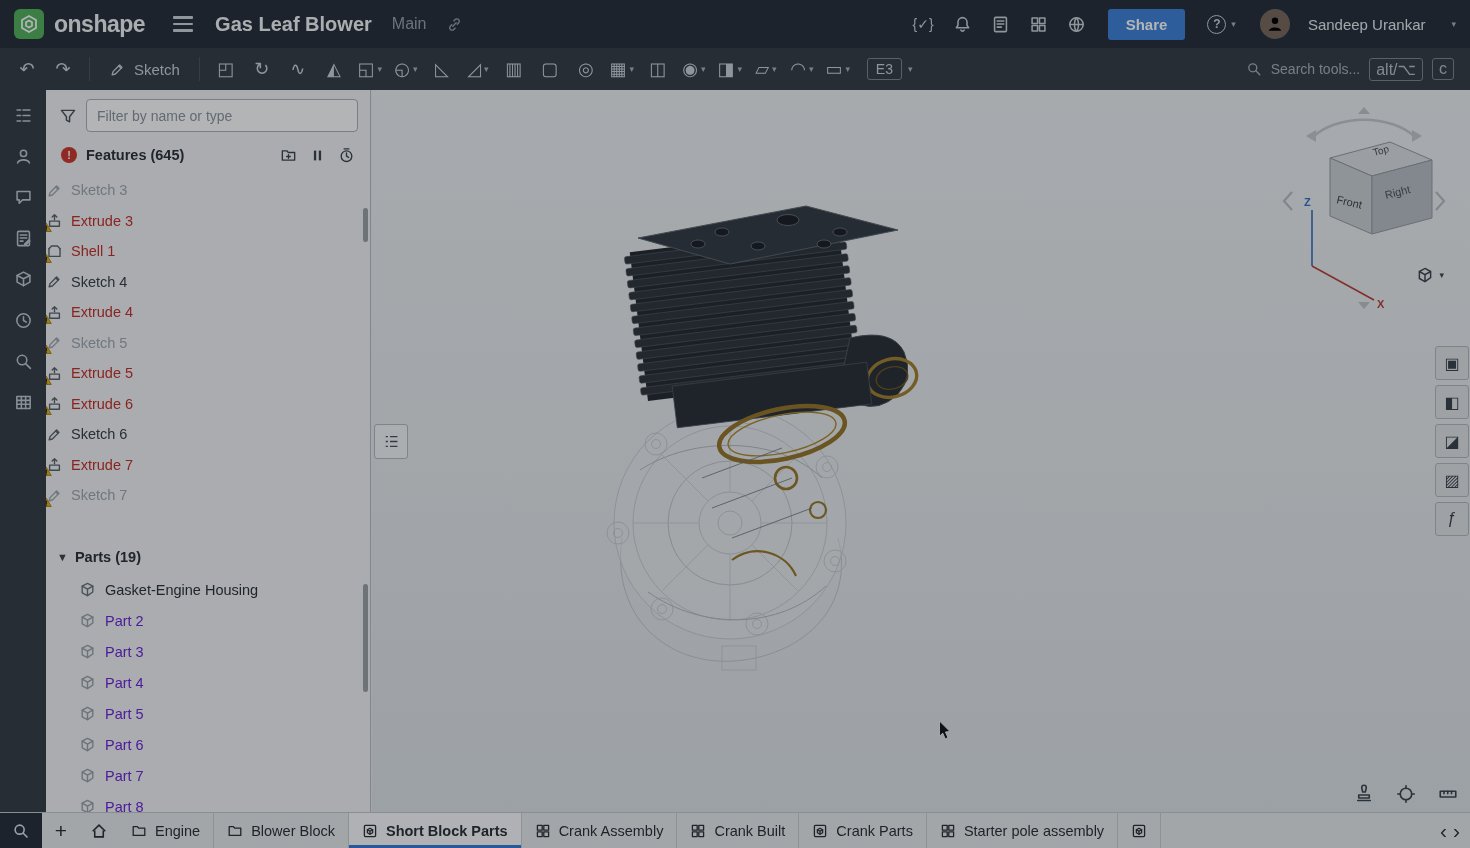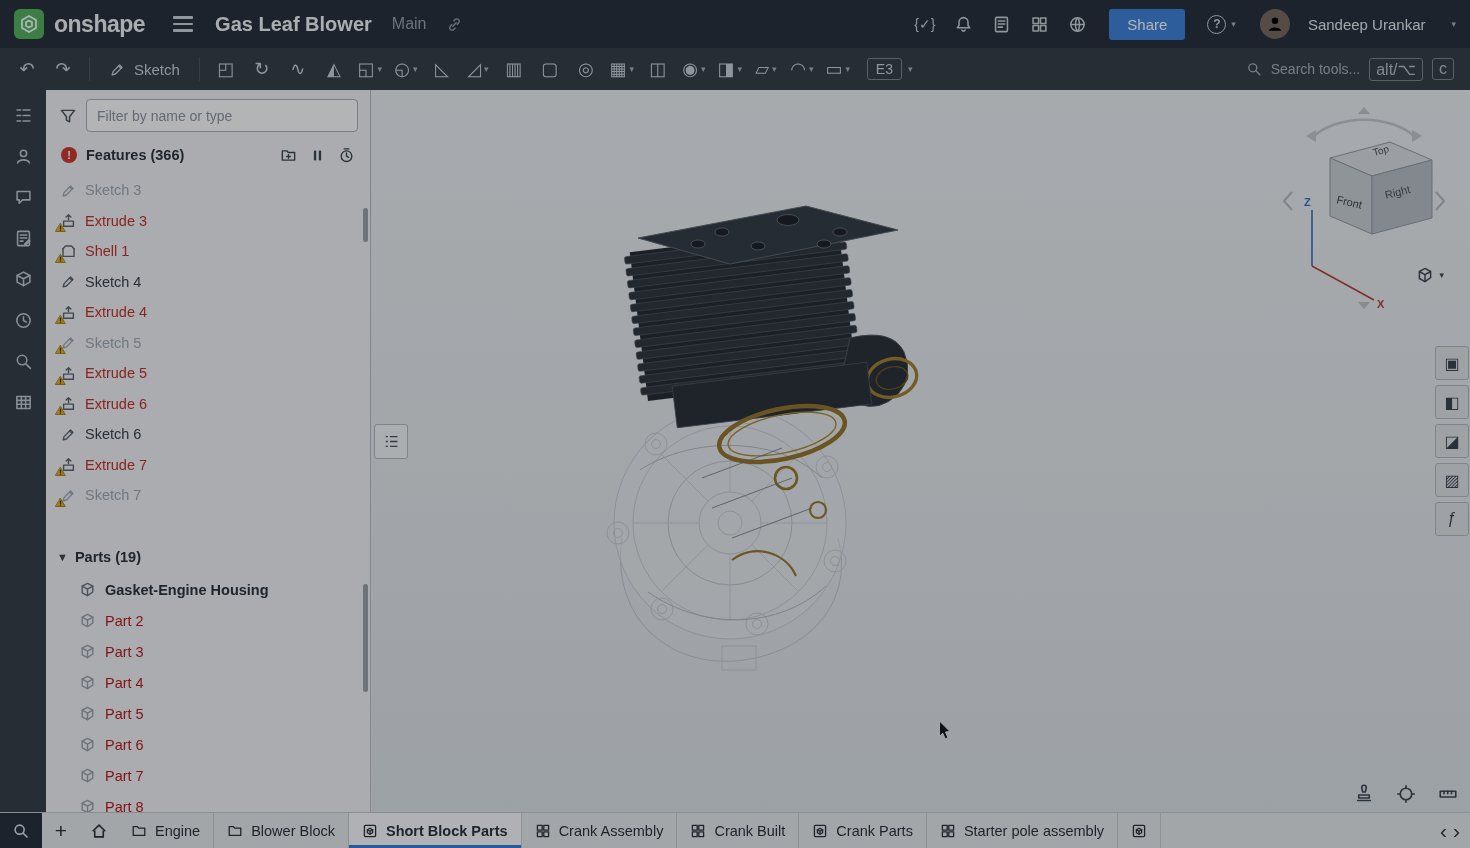--- a/index.html
+++ b/index.html
@@ -15,21 +15,21 @@
 .hamburger{display:flex;flex-direction:column;gap:4px;padding:6px 8px;cursor:pointer}
 .hamburger i{display:block;width:20px;height:2.5px;background:#cdd4da;border-radius:1px}
 .doc-title{font-size:20px;font-weight:700;color:#f4f6f8;margin-left:4px;white-space:nowrap}
 .workspace{font-size:16px;color:#97a3ad;margin-left:10px}
 .link-icon{color:#97a3ad;margin-left:10px;font-size:17px}
 .link-icon svg{width:17px;height:17px}
 .hdr-spacer{flex:1}
 #hdr-icons{display:flex;gap:19px;align-items:center;color:#ccd3d9;font-size:14px}
 #hdr-icons .icon svg{width:19px;height:19px}
 #hdr-icons .hbtn{display:flex;align-items:center}
-.share-btn{background:#3f83d9;color:#fff;font-size:15px;border:none;border-radius:3px;padding:7px 18px;margin:0 12px;font-weight:400;cursor:pointer}
+.share-btn{background:#3f83d9;color:#fff;font-size:15px;border:none;border-radius:3px;padding:7px 18px;margin:0 12px;font-weight:700;cursor:pointer}
 .help-group{display:flex;align-items:center;gap:5px;color:#ccd3d9;margin-right:8px}
 .q-circle{width:19px;height:19px;border:1.6px solid #ccd3d9;border-radius:50%;display:flex;align-items:center;justify-content:center;font-size:12px;font-weight:700}
 .caret{font-size:9px;color:#aab3bb}
 .avatar{width:30px;height:30px;border-radius:50%;background:#7a6a5e;display:flex;align-items:center;justify-content:center;color:#e8e2d8;margin-left:6px;overflow:hidden}
 .avatar svg{width:20px;height:20px}
 .user-name{font-size:15px;color:#e8ecef;margin:0 16px 0 8px;white-space:nowrap}
 
 
 #toolbar{position:absolute;top:48px;left:0;right:0;height:42px;background:#353e47;display:flex;align-items:center;color:#ccd3d9;padding:0 10px;gap:2px;z-index:5}
 .tbtn{height:32px;min-width:34px;display:flex;align-items:center;justify-content:center;border-radius:3px;font-size:18px;gap:3px;padding:0 4px;cursor:pointer}
@@ -55,35 +55,35 @@
 .funnel{color:#4a525a}
 .funnel svg{width:18px;height:18px}
 .filter-input{flex:1;height:33px;border:1px solid #a9b2b9;border-radius:4px;background:#fff;font-size:14px;padding:0 10px;color:#39414a;font-family:inherit;outline:none}
 .filter-input::placeholder{color:#8d969e}
 .fheader{display:flex;align-items:center;gap:9px;padding:0 15px;height:34px;font-size:14.5px;font-weight:700;color:#2c3339}
 .err-badge{width:16px;height:16px;border-radius:50%;background:#cc3a30;color:#fff;font-size:11px;font-weight:700;display:flex;align-items:center;justify-content:center;flex:none}
 .fheader .spacer{flex:1}
 .fheader .hic{color:#3e464e;display:flex;align-items:center;cursor:pointer;margin-left:12px}
 .fheader .hic svg{width:17px;height:17px}
 #feature-list{height:368px;overflow:hidden;padding-top:3px}
-.frow{display:flex;align-items:center;gap:8px;height:30.5px;padding-left:14px;font-size:14.5px;cursor:pointer}
+.frow{display:flex;align-items:center;gap:8px;height:30.5px;font-size:14.5px;cursor:pointer}
 .fi{position:relative;width:17px;height:17px;color:#5b646c;flex:none}
 .fi>svg{width:17px;height:17px}
 .warn{position:absolute;left:-5px;bottom:-4px;width:11px;height:11px}
 .warn>svg{width:11px;height:11px}
 .frow.normal{color:#39414a}
 .frow.ghost{color:#a0a9b1}.frow.ghost .fi{color:#a0a9b1}
 .frow.error{color:#c5322c}
 .pheader{display:flex;align-items:center;gap:7px;padding:0 11px;height:34px;font-size:14.5px;font-weight:700;color:#2c3339;cursor:pointer}
 .pheader .chev{font-size:11px;color:#3e464e}
 #parts-list{flex:1;overflow:hidden}
 .prow{display:flex;align-items:center;gap:9px;height:31px;padding-left:33px;font-size:14.5px;cursor:pointer}
 .prow .fi{color:#6b747c}
-.prow.normal{color:#2c3339;font-weight:700}
-.prow.ghost{color:#b91c1c}.prow.ghost .fi{color:#9aa3ab}
+.prow.normal{color:#2c3339;font-weight:400}
+.prow.ghost{color:#6d28d9}.prow.ghost .fi{color:#9aa3ab}
 .vthumb{position:absolute;right:2px;width:5px;border-radius:3px;background:rgba(70,80,90,.5)}
 
 
 #canvas{position:absolute;top:90px;bottom:36px;left:372px;right:0;background:linear-gradient(180deg,#eef1f3 0%,#e7ebed 55%,#dfe4e7 100%);overflow:hidden}
 #flyout-toggle{position:absolute;left:2px;top:334px;width:34px;height:35px;background:#f4f6f7;border:1px solid #b4bac0;border-radius:3px;display:flex;align-items:center;justify-content:center;color:#4a525a;cursor:pointer}
 #flyout-toggle svg{width:17px;height:17px}
 #right-tools{position:absolute;right:1px;top:256px;display:flex;flex-direction:column;gap:5px}
 .rtool{width:34px;height:34px;background:#e2e5e7;border:1px solid #b4bac0;border-radius:3px;display:flex;align-items:center;justify-content:center;font-size:16px;color:#3c444c;cursor:pointer}
 #corner-icons{position:absolute;right:12px;bottom:8px;display:flex;gap:22px;color:#3e464e}
 #corner-icons .icon{cursor:pointer}
@@ -360,21 +360,21 @@
   <div class="filter-row">
     <span class="funnel icon">
         <svg viewBox="0 0 16 16">
           <path d="M2.2 3h11.6L9.4 8.6v4.6l-2.8-1.6V8.6z"></path>
         </svg>
       </span>
     <input class="filter-input" placeholder="Filter by name or type" style="">
   </div>
   <div class="fheader">
     <span class="err-badge">!</span>
-    <span>Features (366)</span>
+    <span>Features (645)</span>
     <span class="spacer"></span>
     <span id="fheader-icons" style="display:flex">
         <span class="hic">
           <span class="icon">
             <svg viewBox="0 0 16 16">
               <path d="M2.2 3.6h4.2l1.4 1.6h6V12.4H2.2z"></path>
               <path d="M8 7.2v3.4M6.3 8.9h3.4"></path>
             </svg>
           </span>
         </span>

